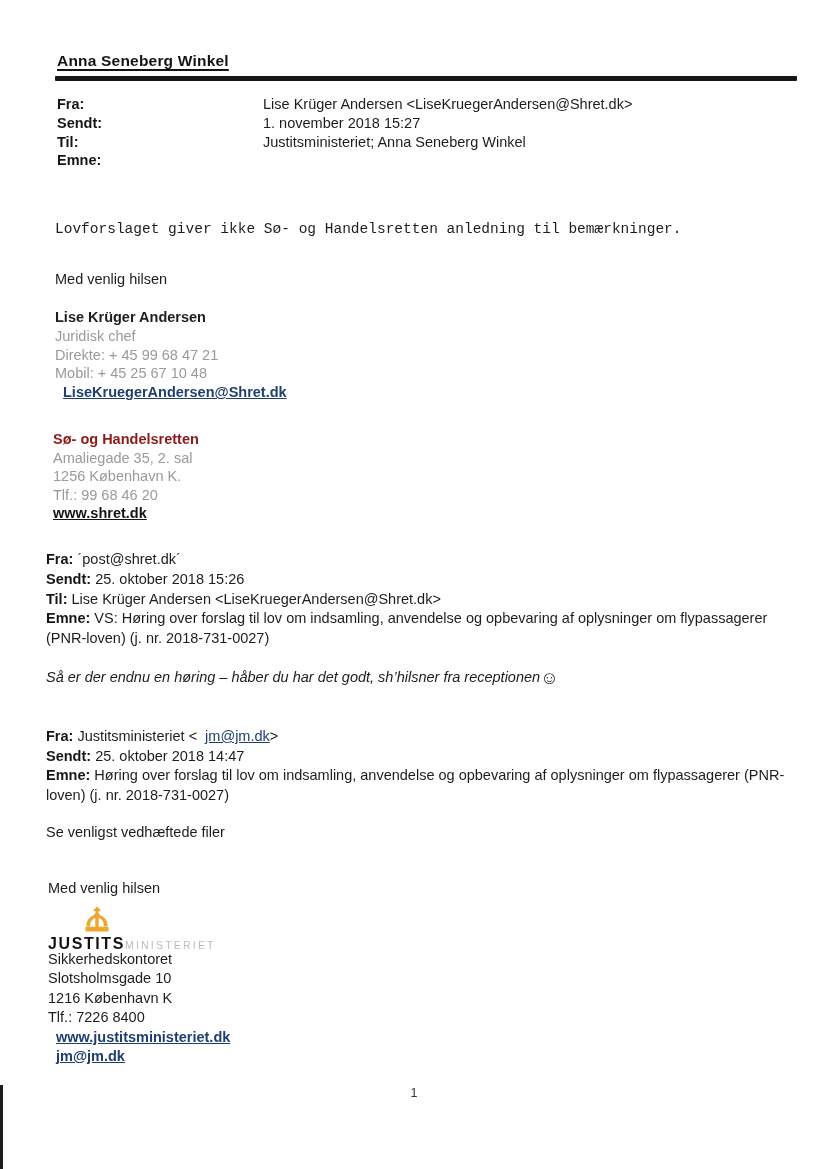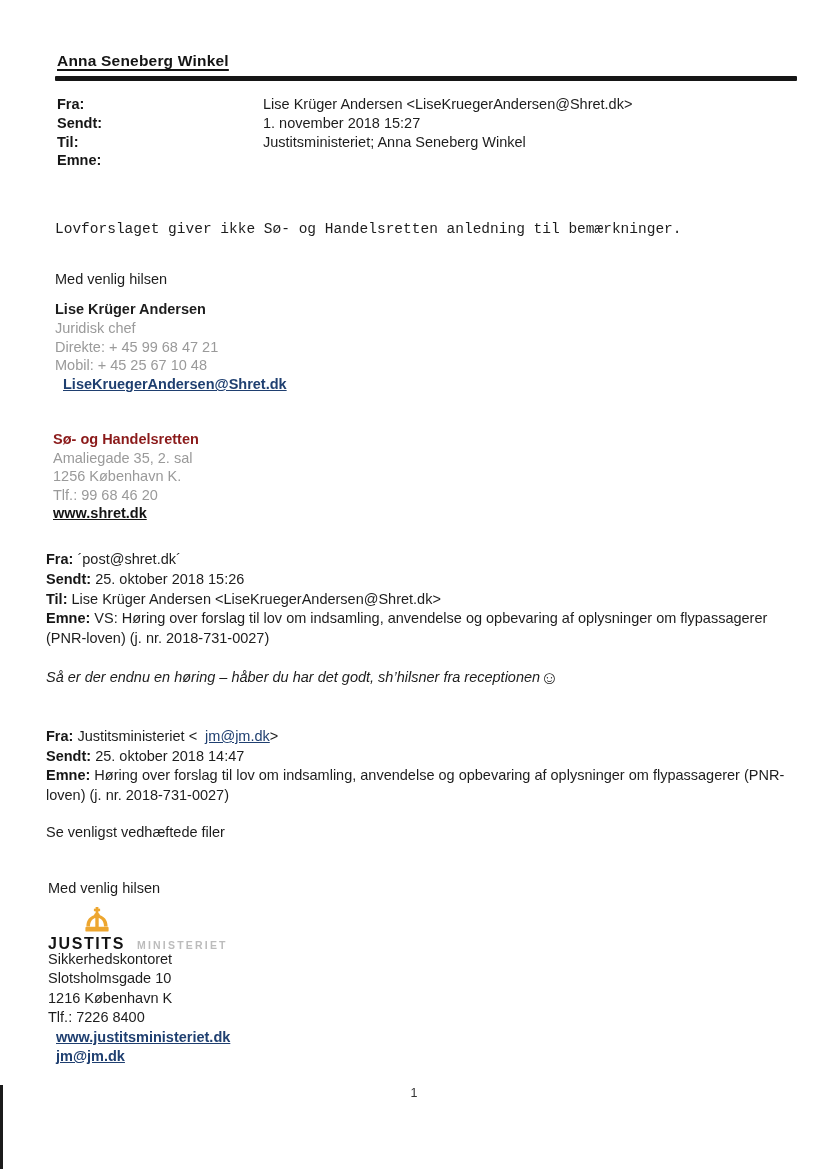--- a/index.html
+++ b/index.html
@@ -29,21 +29,21 @@
   .link-bold{font-weight:600;}
   .maroon{color:#8b1a1a;font-weight:700;}
   .black-site{color:#141414;font-weight:700;text-decoration:underline;}
   .inline-label{font-weight:700;color:#161616;}
   .mail-block{line-height:19.8px;width:745px;}
   .smiley{font-size:18px;vertical-align:-2px;color:#1d1d1d;}
   
   .crown{left:82px;top:907px;}
   .logo-line{left:48px;top:935px;letter-spacing:1px;}
   .logo-primary{font-weight:800;font-size:16px;color:#141414;letter-spacing:1.6px;}
-  .logo-secondary{font-weight:700;font-size:10.5px;color:#bcbcbc;letter-spacing:2.2px;margin-left:12px;}
+  .logo-secondary{font-weight:400;font-size:10.5px;color:#bcbcbc;letter-spacing:2.2px;}
   .sig3{left:48px;top:950px;line-height:19.4px;}
   .page-number{left:0;right:0;top:1086px;text-align:center;font-size:12.5px;color:#333;}
   .scan-artifact{left:0;top:1085px;width:3px;height:84px;background:#1b1b1b;}
 </style>
 </head>
 <body>
 
 <div class="abs doc-title">Anna Seneberg Winkel</div>
 <div class="abs header-rule"></div>
 
@@ -61,21 +61,21 @@
     <span class="meta-value">Justitsministeriet; Anna Seneberg Winkel</span>
   </div>
   <div class="meta-row">
     <span class="meta-label">Emne:</span>
   </div>
 </div>
 
 <div class="abs body-line" style="left:55px;top:221px;font-family:Liberation Mono, monospace;">Lovforslaget giver ikke Sø- og Handelsretten anledning til bemærkninger.</div>
 <div class="abs body-line" style="left:55px;top:271px;">Med venlig hilsen</div>
 
-<div class="abs" style="left:55px;top:300px;line-height:18.8px;">
+<div class="abs" style="left:55px;top:308px;line-height:18.8px;">
   <div style="font-weight:700;">Lise Krüger Andersen</div>
   <div class="gray">Juridisk chef</div>
   <div class="gray">Direkte: + 45 99 68 47 21</div>
   <div class="gray">Mobil: + 45 25 67 10 48</div>
   <div><a class="link link-bold">LiseKruegerAndersen@Shret.dk</a></div>
 </div>
 
 <div class="abs" style="left:53px;top:430px;line-height:18.6px;">
   <div class="maroon">Sø- og Handelsretten</div>
   <div class="gray">Amaliegade 35, 2. sal</div>

